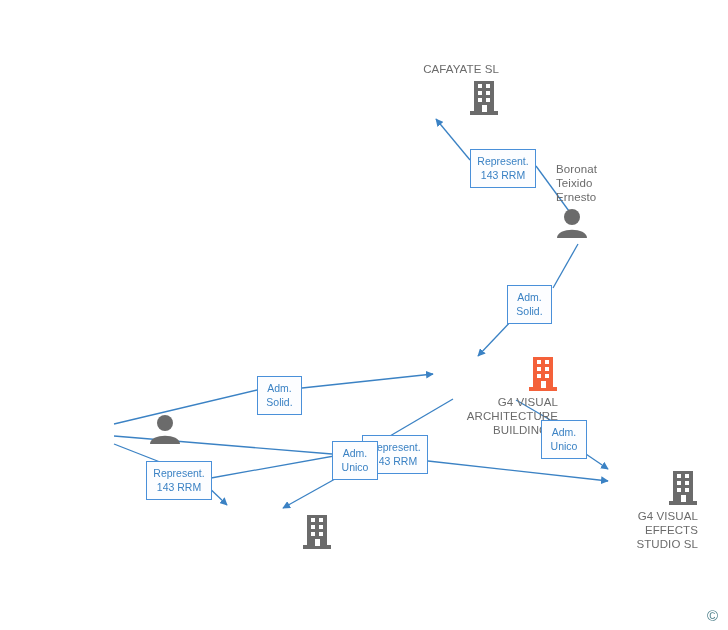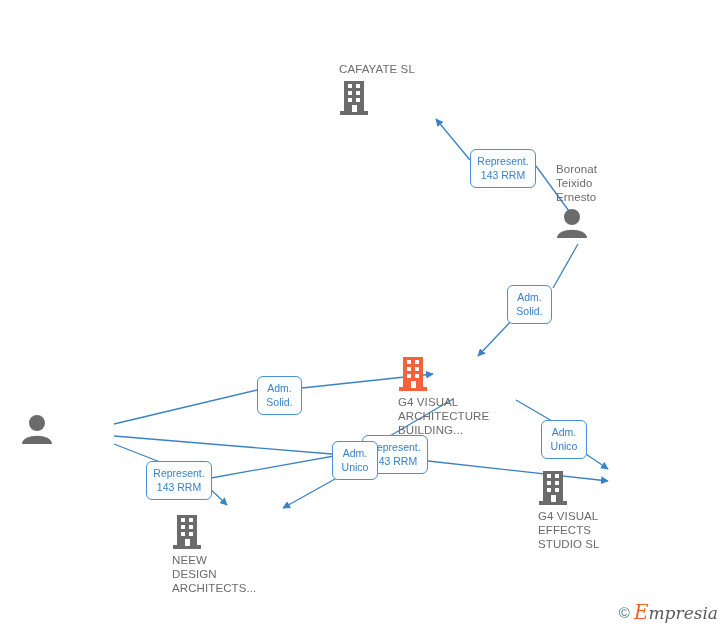--- a/index.html
+++ b/index.html
@@ -20,21 +20,21 @@
   #edges {
     position: absolute;
     left: 0;
     top: 0;
     width: 728px;
     height: 630px;
     pointer-events: none;
   }
   .node {
     position: absolute;
-    text-align: left;
+    text-align: right;
     width: 160px;
     margin-left: -80px;
   }
   .node .glyph {
     display: block;
     margin: 0 auto;
     line-height: 0;
   }
   .node .label {
     display: block;
@@ -49,21 +49,21 @@
     margin: 0 0 4px 0;
   }
   .node.labelright {
     width: 120px;
     margin-left: 0;
   }
   .edge-label {
     position: absolute;
     box-sizing: border-box;
     border: 1.3px solid #4a90d9;
-    border-radius: 6px;
+    border-radius: 0;
     background: #fcfdff;
     color: #3b82c4;
     font-size: 10.5px;
     line-height: 14px;
     text-align: center;
     padding: 4px 6px 5px 6px;
     white-space: pre-line;
   }
   .watermark {
     position: absolute;
@@ -190,23 +190,20 @@
         <rect x="1" y="31" width="28" height="4" fill="#6b6b6b"></rect>
         <rect x="9" y="4" width="4" height="4" fill="#ffffff"></rect>
         <rect x="17" y="4" width="4" height="4" fill="#ffffff"></rect>
         <rect x="9" y="11" width="4" height="4" fill="#ffffff"></rect>
         <rect x="17" y="11" width="4" height="4" fill="#ffffff"></rect>
         <rect x="9" y="18" width="4" height="4" fill="#ffffff"></rect>
         <rect x="17" y="18" width="4" height="4" fill="#ffffff"></rect>
         <rect x="13" y="25" width="5" height="7" fill="#ffffff"></rect>
       </svg>
     </span>
-    <span class="label">NEEW
-DESIGN
-ARCHITECTS...</span>
   </div>
 
   <div class="node" style="left:618px; top:470px;">
     <span class="glyph">
       <svg width="30" height="36" viewBox="0 0 30 36">
         <rect x="5" y="1" width="20" height="31" fill="#6b6b6b"></rect>
         <rect x="1" y="31" width="28" height="4" fill="#6b6b6b"></rect>
         <rect x="9" y="4" width="4" height="4" fill="#ffffff"></rect>
         <rect x="17" y="4" width="4" height="4" fill="#ffffff"></rect>
         <rect x="9" y="11" width="4" height="4" fill="#ffffff"></rect>
@@ -237,16 +234,15 @@
 143 RRM</div>
 
   <div class="edge-label" style="left:332px; top:441px; width:46px; z-index:3;">Adm.
 Unico</div>
 
   <div class="edge-label" style="left:146px; top:461px; width:66px;">Represent.
 143 RRM</div>
 
   <div class="watermark">
     <span class="copy">©</span>
-    <span class="brand"><span class="cap">E</span><span>mpresia</span></span>
   </div>
 
 </div>
 
 </body></html>

